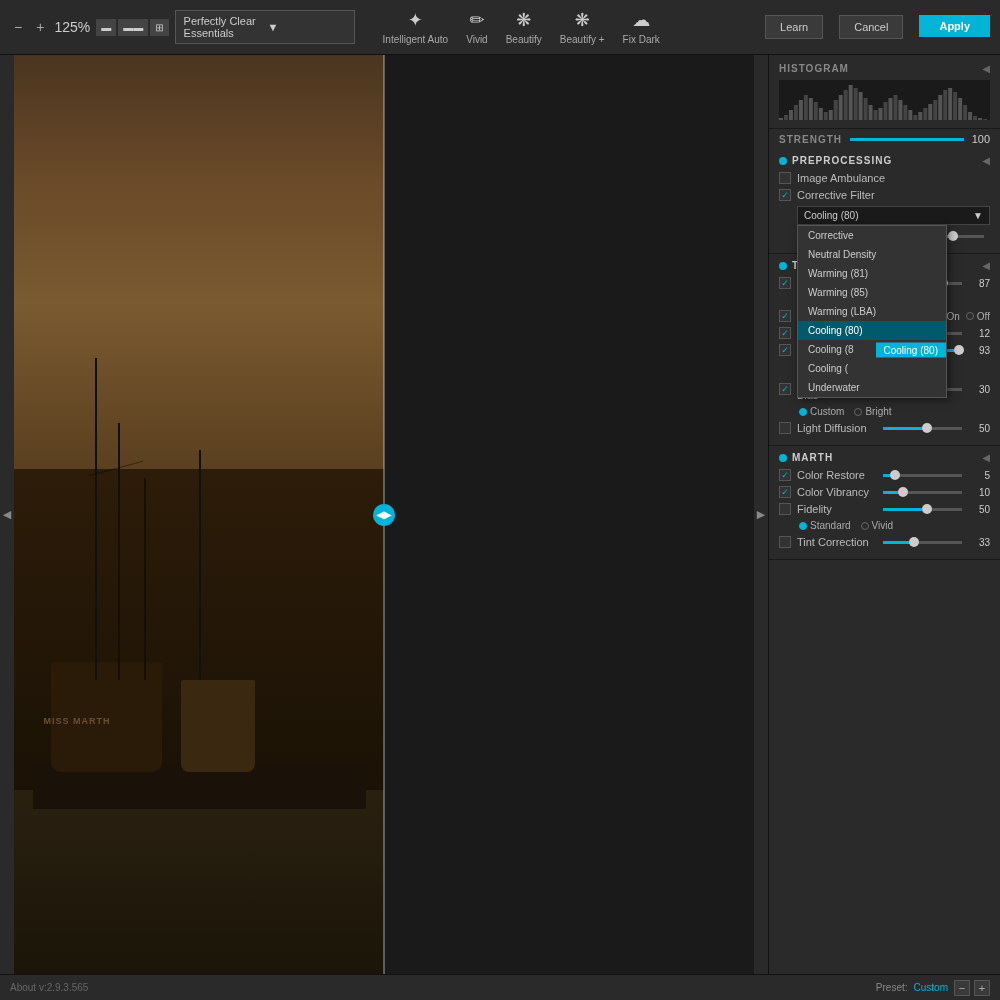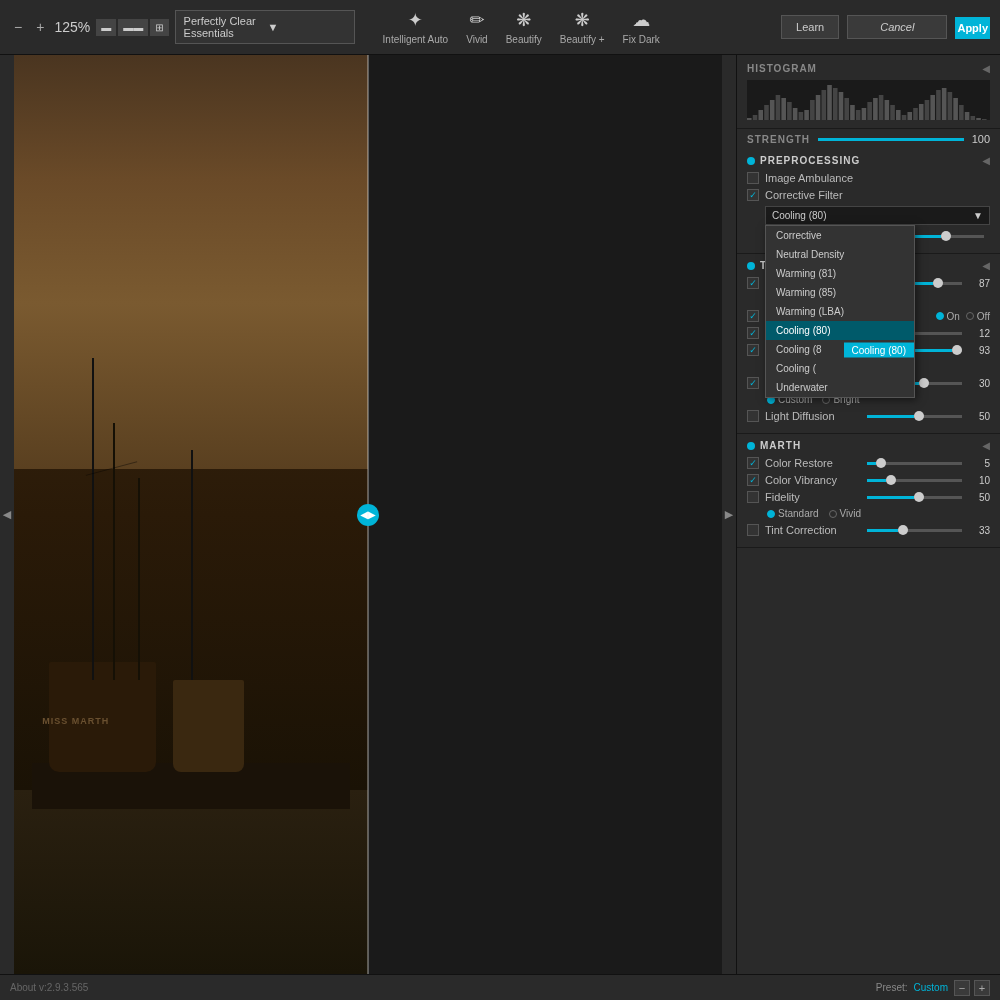--- a/index.html
+++ b/index.html
@@ -83,45 +83,44 @@
       font-size: 10px;
     }
     .preset-item .icon {
       font-size: 18px;
       color: #ccc;
     }
 
     .toolbar-right {
       margin-left: auto;
       display: flex;
-      align-items: flex-end;
-      gap: 8px;
+      align-items: flex-start;
+      gap: 16px;
     }
     .btn-learn {
       background: #3a3a3a;
       border: 1px solid #555;
       color: #ccc;
       padding: 5px 14px;
       cursor: pointer;
       font-size: 11px;
     }
     .btn-cancel {
       background: #3a3a3a;
       border: 1px solid #555;
       color: #ccc;
-      padding: 5px 32px;
+      padding: 5px 14px;
       cursor: pointer;
       font-size: 11px;
-      font-style: italic;
     }
     .btn-apply {
       background: #00b4d8;
       border: none;
       color: #fff;
-      padding: 5px 2px;
+      padding: 5px 20px;
       cursor: pointer;
       font-size: 11px;
       font-weight: bold;
     }
 
     
     .main-area {
       display: flex;
       height: calc(1000px - 55px - 26px);
     }
@@ -226,21 +225,21 @@
       background: #2a2a2a;
       display: flex;
       align-items: center;
       justify-content: center;
       cursor: pointer;
       color: #888;
     }
 
     
     .right-panel {
-      width: 264px;
+      width: 232px;
       background: #2a2a2a;
       display: flex;
       flex-direction: column;
       overflow-y: auto;
       border-left: 1px solid #111;
     }
 
     .panel-section {
       padding: 8px 10px;
       border-bottom: 1px solid #1a1a1a;

